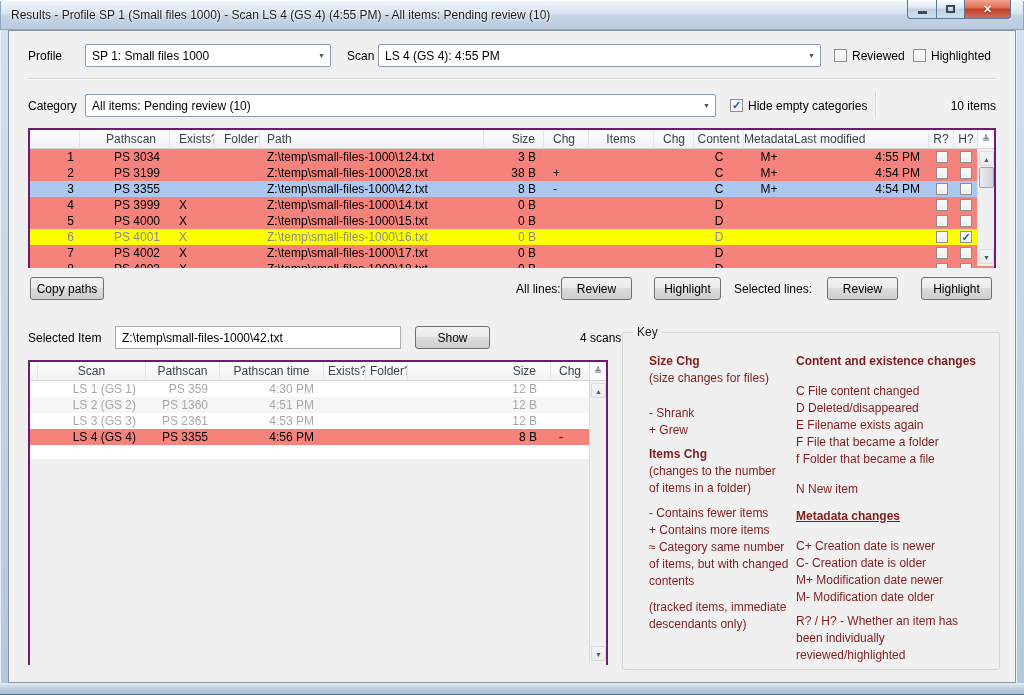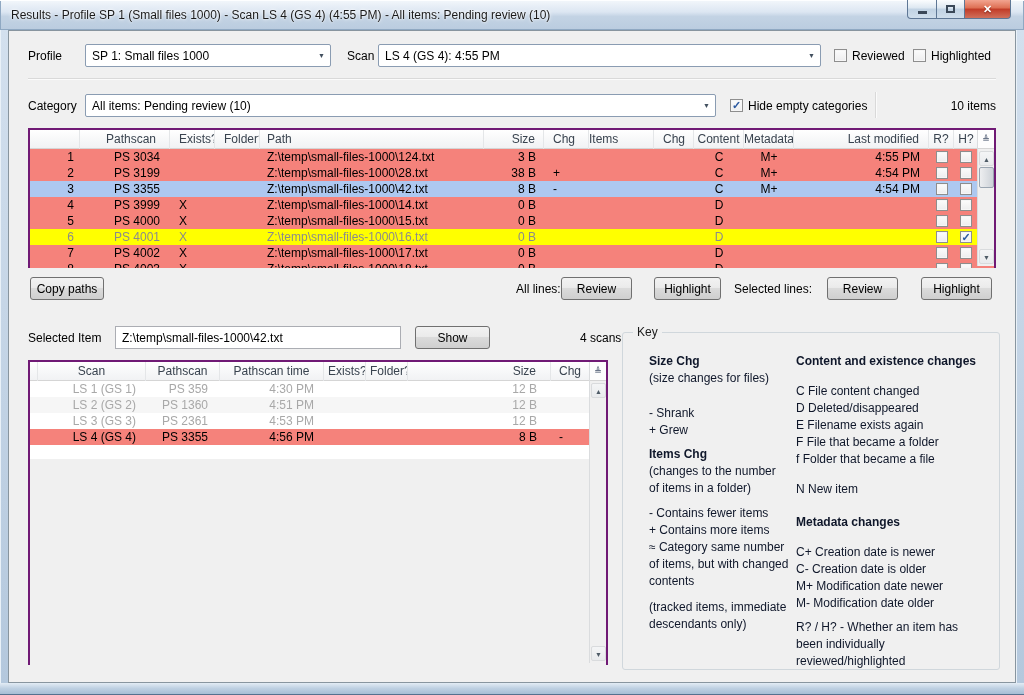--- a/index.html
+++ b/index.html
@@ -62,26 +62,26 @@
   .rt { left:20px; top:98px; width:968px; height:140px; }
   .rt .tr { height:16px; }
   .rt .c0{width:50px; justify-content:flex-end; padding-right:6px; text-align:right;}
   .rt .c1{width:90px; justify-content:flex-end; padding-right:10px;}
   .rt .th.c1{text-align:left; padding-left:26px;}
   .rt .c2{width:45px; padding-left:9px;}
   .rt .c3{width:45px; padding-left:9px;}
   .rt .c4{width:224px; padding-left:7px;}
   .rt .c5{width:60px; justify-content:flex-end; padding-right:8px; text-align:right;}
   .rt .c6{width:45px; padding-left:9px;}
-  .rt .c7{width:65px; justify-content:center; }
+  .rt .c7{width:65px; justify-content:center; text-align:center;}
   .rt .c8{width:40px; padding-left:9px;}
   .rt .c9{width:50px; justify-content:center; text-align:center;}
   .rt .c10{width:50px; justify-content:center; text-align:center;}
   .rt .c11{width:135px; justify-content:flex-end; padding-right:9px;}
-  .rt .th.c11{text-align:right;}
+  .rt .th.c11{text-align:left;}
   .rt .c12{width:25px; justify-content:center; text-align:center;}
   .rt .c13{width:24px; justify-content:center; text-align:center; border-right:none;}
   .tr.state-red { background:#F5827B; }
   .tr.state-selected { background:#ADC8F0; }
   .tr.state-yellow { background:#FFFF00; color:#8B8B8B; }
   
   .vscroll { position:absolute; right:0; width:17px; background:#F0F0F0; border-left:1px solid #DADCDE; }
   .sb-corner { position:absolute; top:0; left:0; right:0; height:19px; background:#FDFDFD;
     border-bottom:1px solid #D5D5D5; text-align:center; font-size:9px; color:#3C4A63; line-height:18px;}
   .sb-btn { position:absolute; left:1px; width:15px; height:15px; font-size:7px; color:#4E5B66;
@@ -109,21 +109,21 @@
   .st .c7{width:40px; padding-left:8px; border-right:none;}
   .st .blank-strip { height:14px; background:#fff; }
   
   .textbox { position:absolute; height:23px; background:#fff; border:1px solid #ABADB3;
     font-size:12px; padding:0 6px; display:flex; align-items:center; white-space:nowrap; overflow:hidden; }
   
   .keybox { position:absolute; left:614px; top:302px; width:378px; height:338px;
     border:1px solid #D0D7DC; border-radius:3px; }
   .keybox .keytitle { position:absolute; left:10px; top:-8px; background:#F0F0F0; padding:0 4px;
     font-size:12px; color:#1A1A1A; }
-  .keycol { position:absolute; top:20px; font-size:12px; color:#0f172a; }
+  .keycol { position:absolute; top:20px; font-size:12px; color:#7f1d1d; }
   .keycol .kline { line-height:17px; white-space:nowrap; }
   .keycol .kline.b { font-weight:bold; }
 </style>
 </head>
 <body>
 
 <div id="win">
 
   <div class="titlebar">
     <div class="win-title">Results - Profile SP 1 (Small files 1000) - Scan LS 4 (GS 4) (4:55 PM) - All items: Pending review (10)</div>
@@ -452,21 +452,21 @@
           <div class="kline">descendants only)</div>
         </div>
       <div class="keycol" id="key-right" style="left:173px; width:200px">
           <div class="kline b">Content and existence changes</div>
           <div class="kline" style="margin-top: 13px;">C File content changed</div>
           <div class="kline">D Deleted/disappeared</div>
           <div class="kline">E Filename exists again</div>
           <div class="kline">F File that became a folder</div>
           <div class="kline">f Folder that became a file</div>
           <div class="kline" style="margin-top: 13px;">N New item</div>
-          <div class="kline b" style="margin-top: 16px;">Metadata changes</div>
+          <div class="kline b" style="margin-top: 10px; text-decoration: underline;">Metadata changes</div>
           <div class="kline" style="margin-top: 13px;">C+ Creation date is newer</div>
           <div class="kline">C- Creation date is older</div>
           <div class="kline">M+ Modification date newer</div>
           <div class="kline">M- Modification date older</div>
           <div class="kline" style="margin-top: 7px;">R? / H? - Whether an item has</div>
           <div class="kline">been individually</div>
           <div class="kline">reviewed/highlighted</div>
         </div>
     </div>
 

